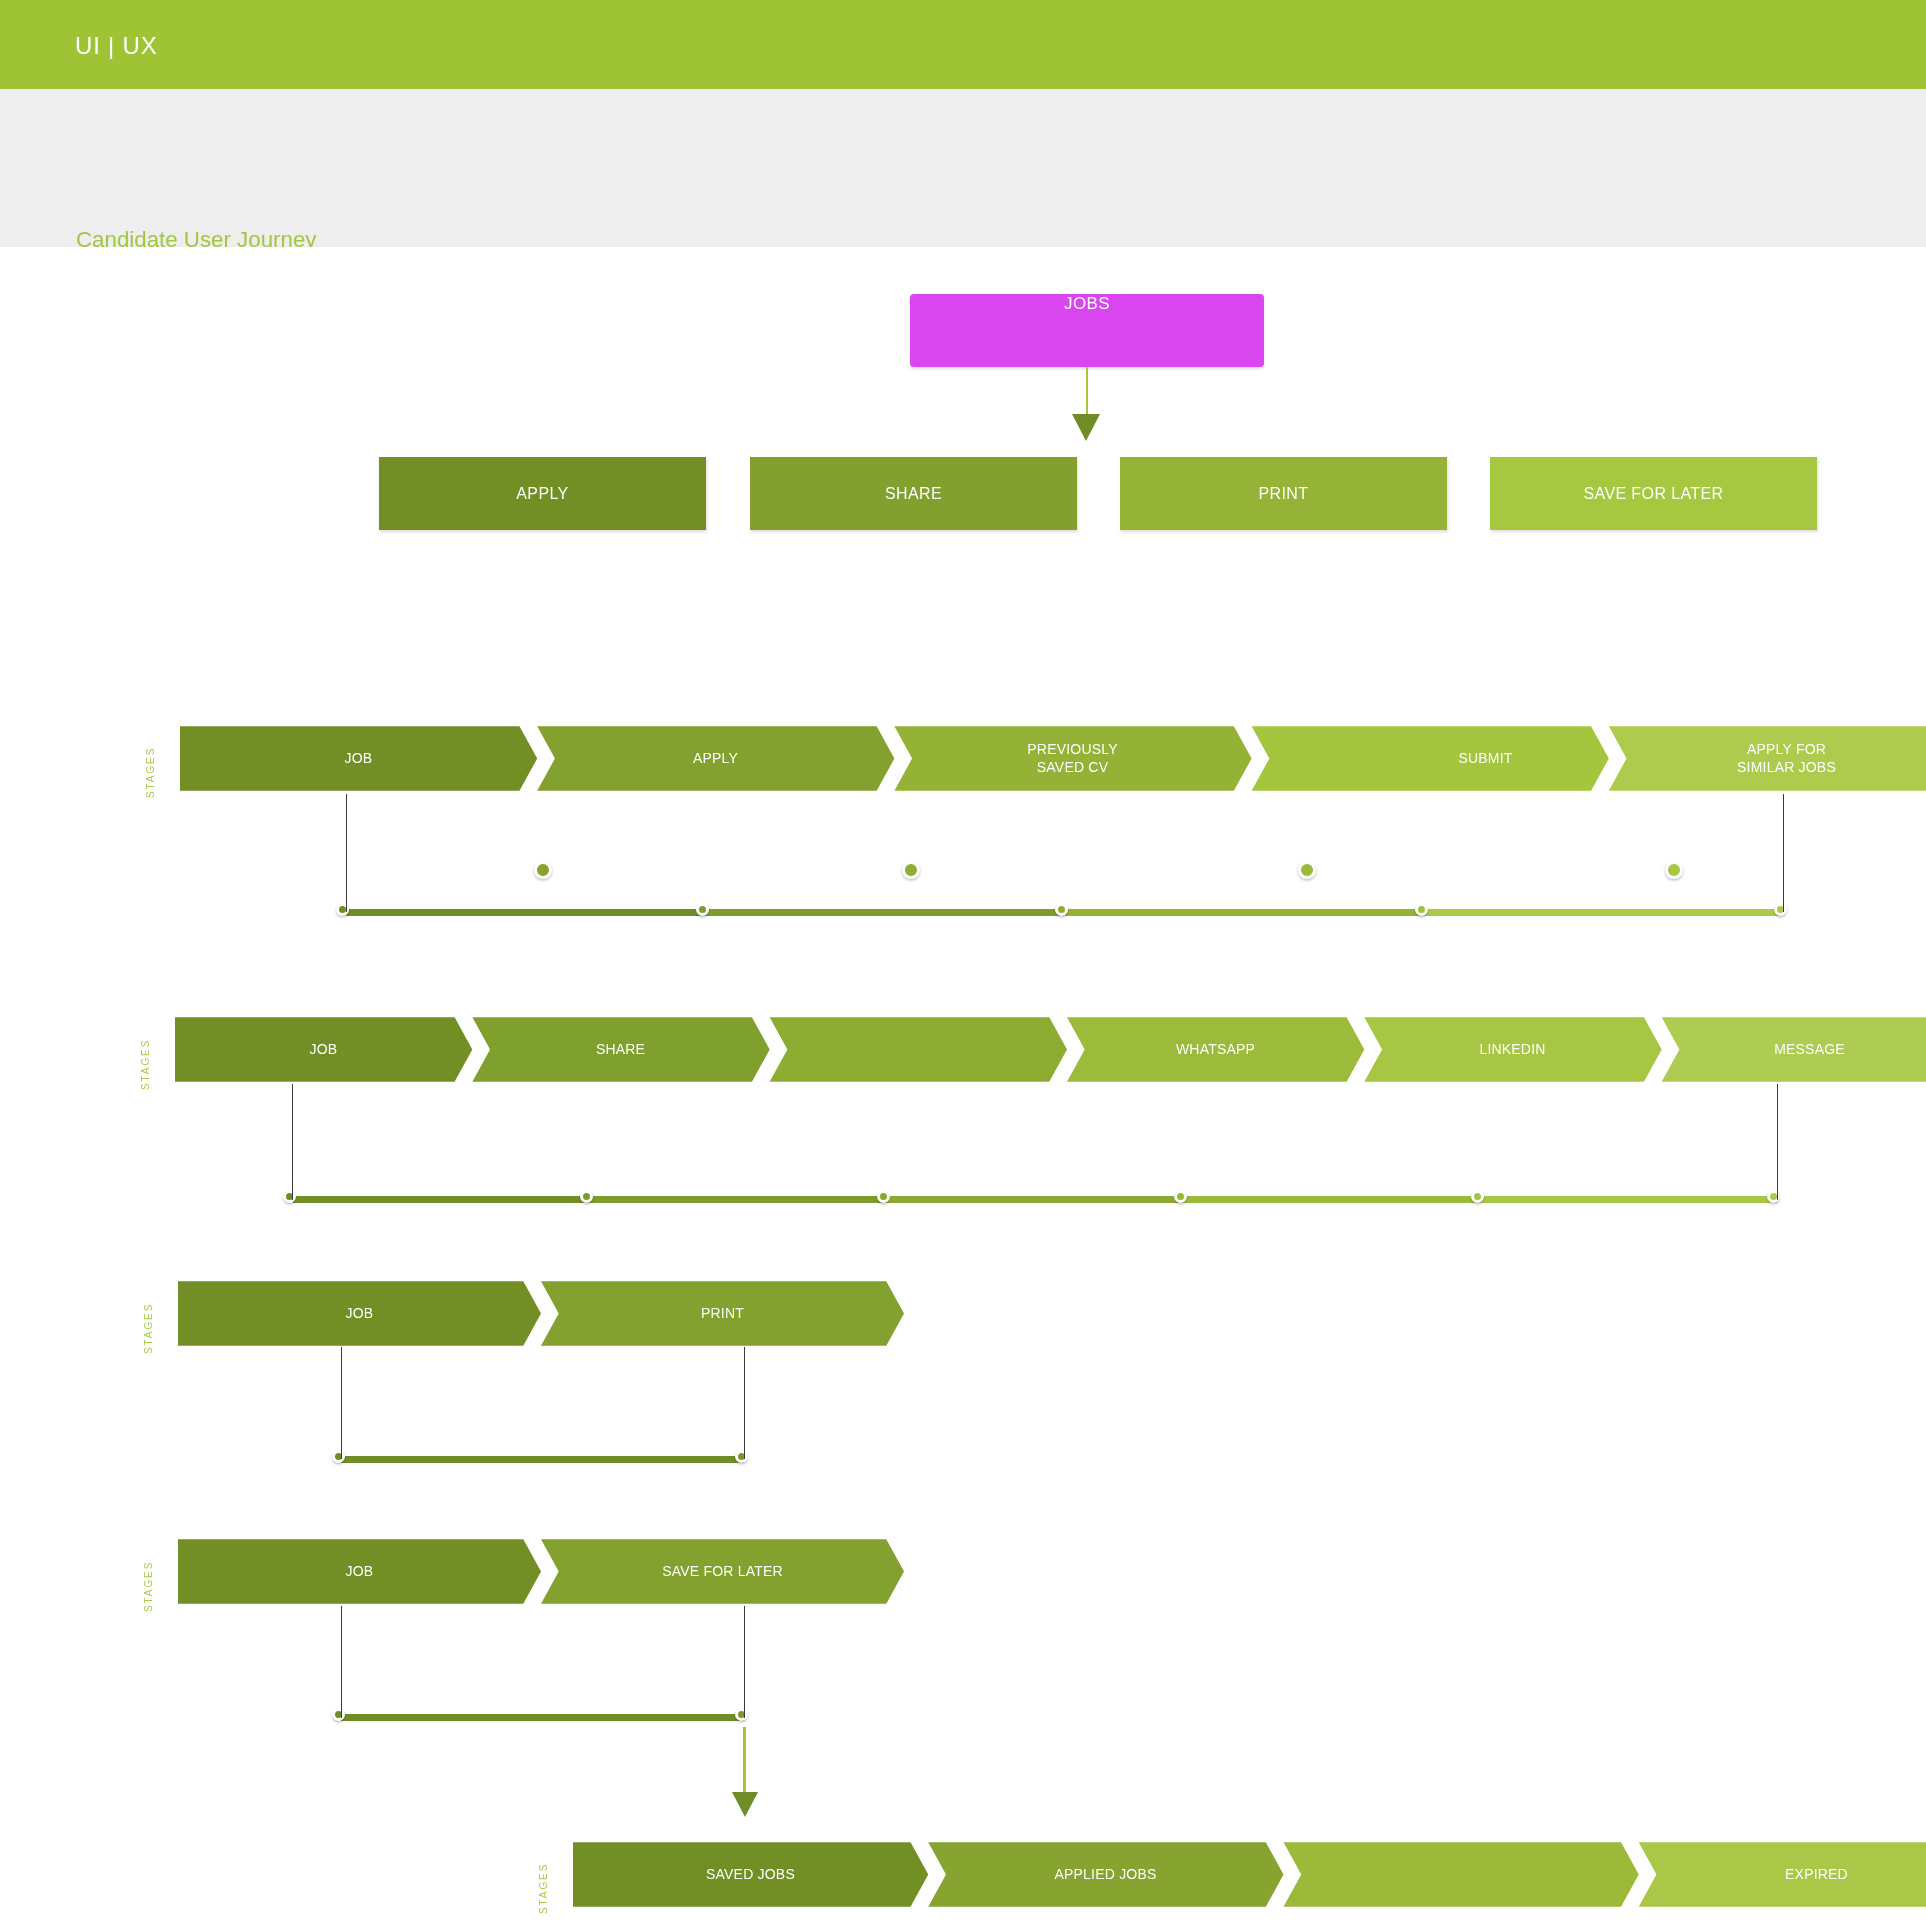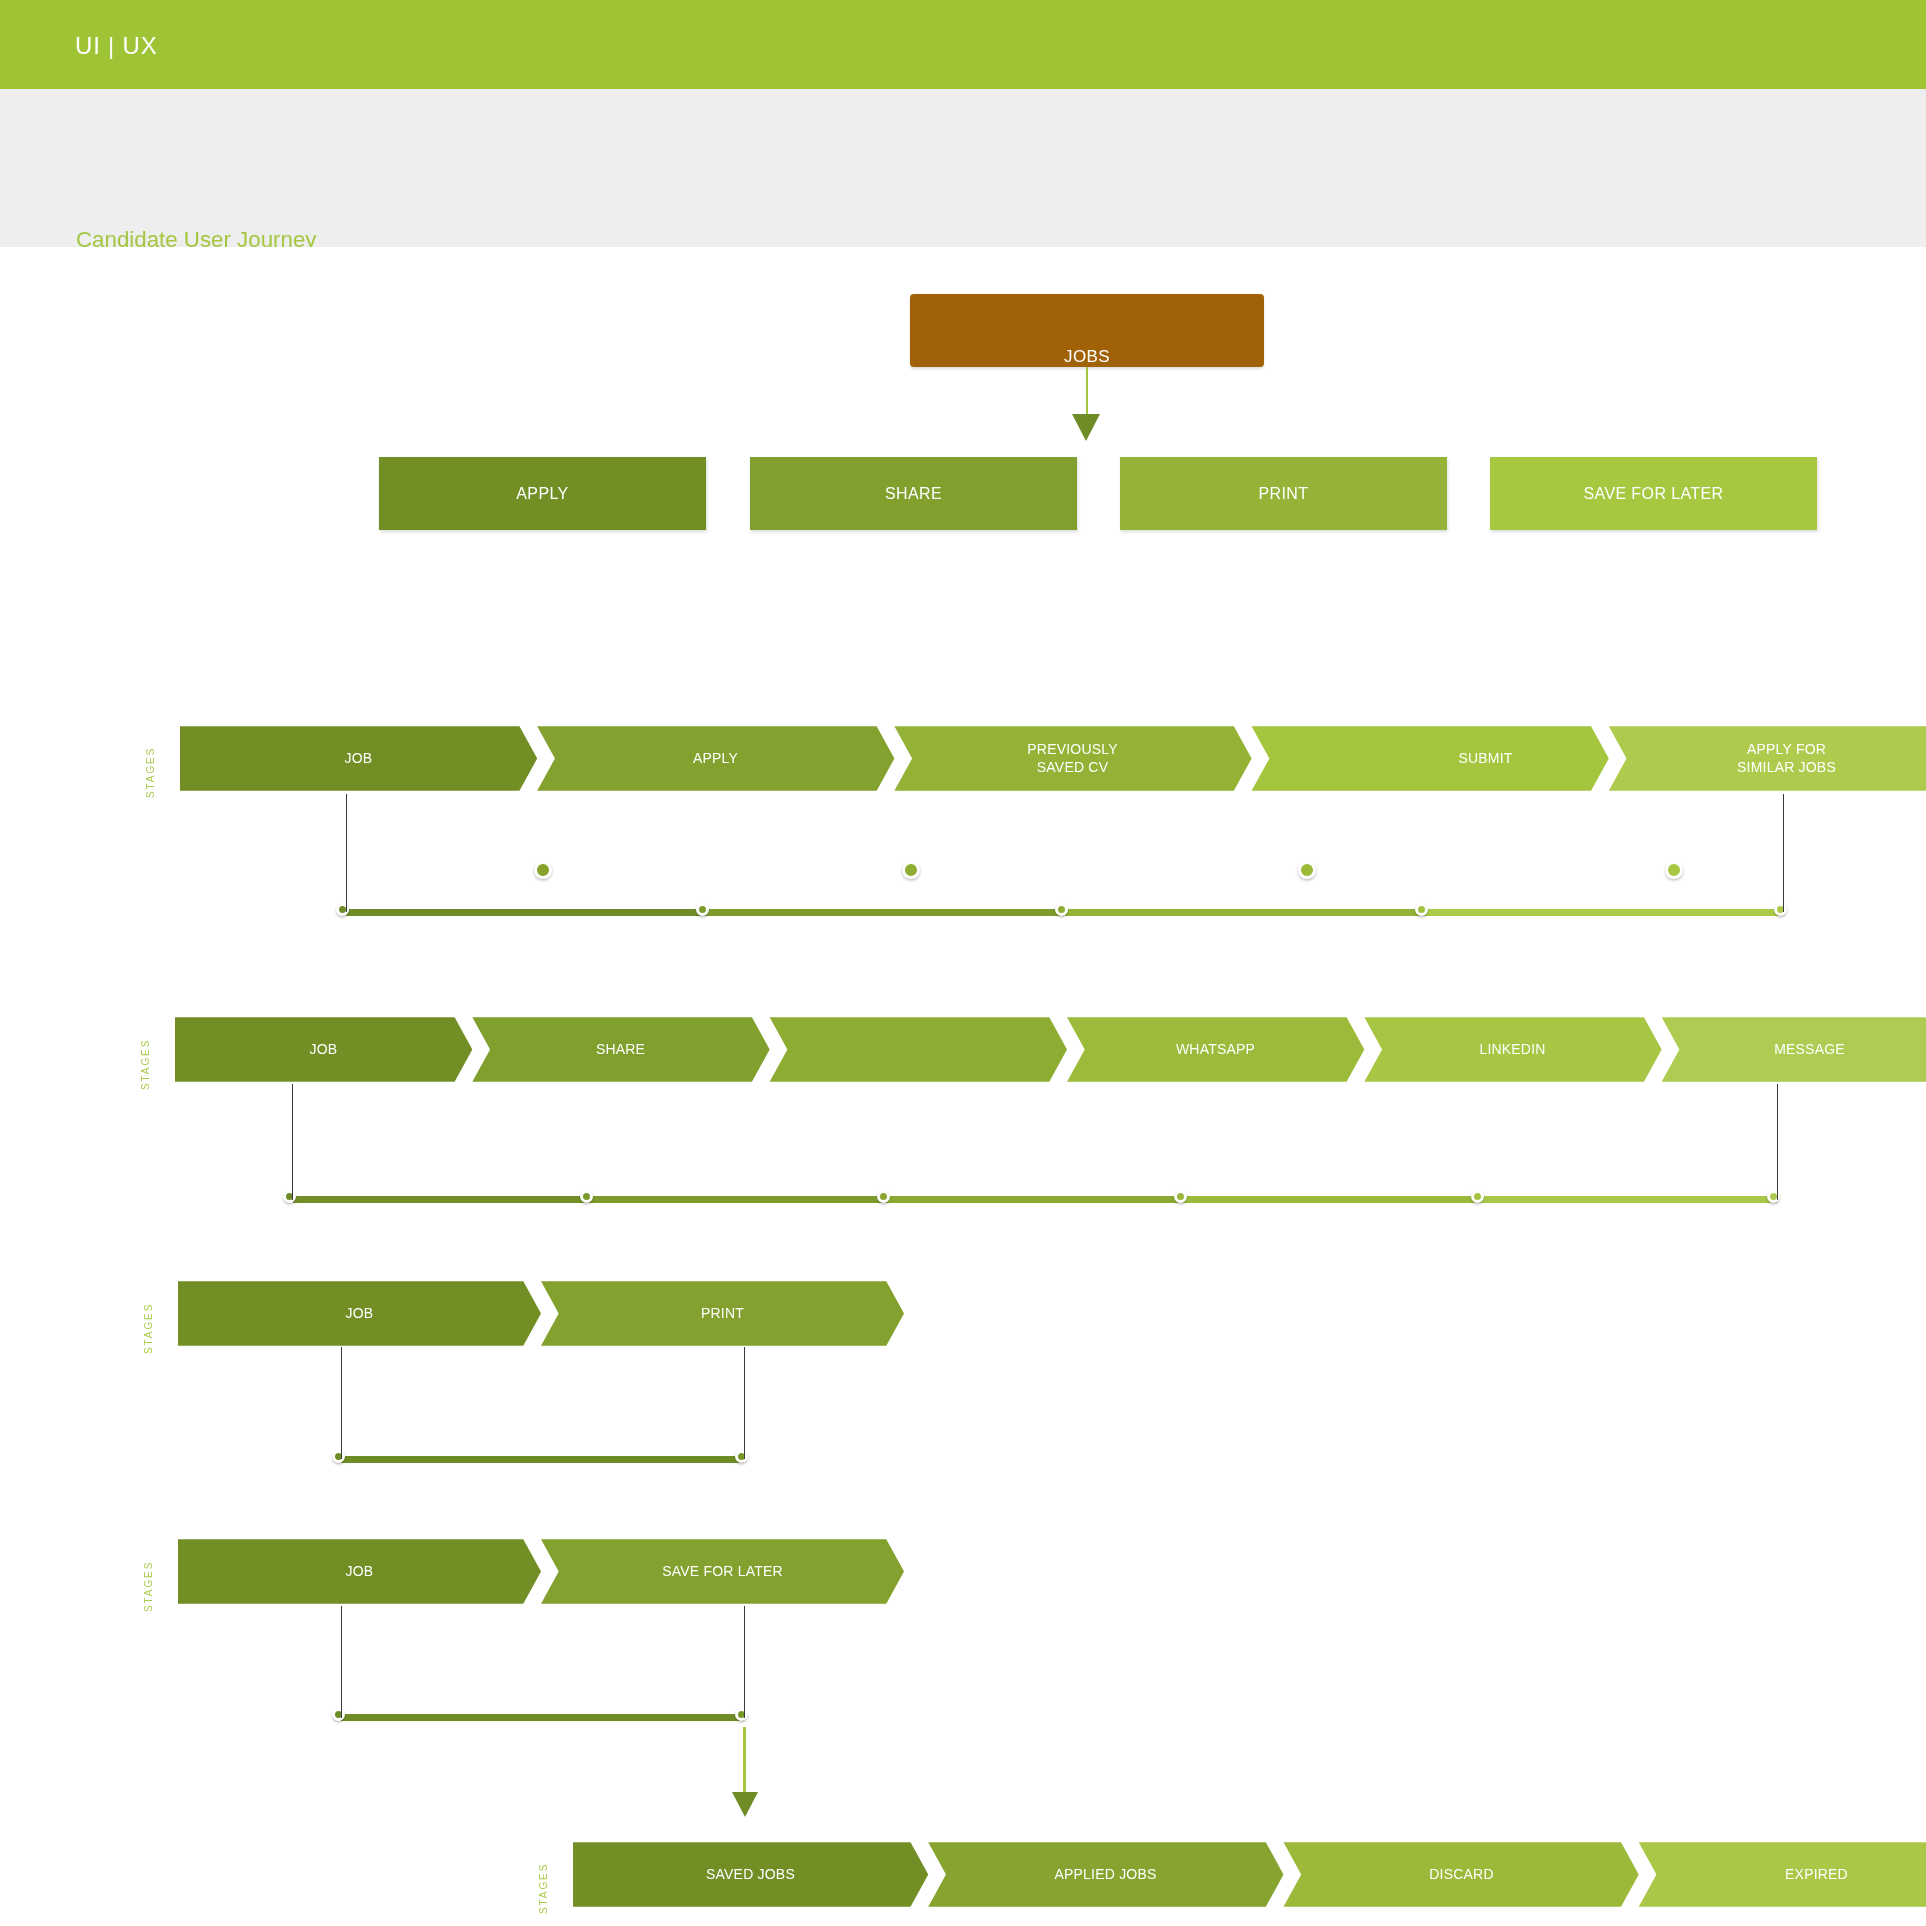--- a/index.html
+++ b/index.html
@@ -48,23 +48,23 @@
     position: absolute; left: 0; top: 247px;
     width: 2096px; height: 2173px;
     background: #ffffff;
   }
 
   
   .jobs-box {
     position: absolute;
     left: 910px; top: 47px;
     width: 354px; height: 73px;
-    background: #a16207;
+    background: #d946ef;
     border-radius: 3.9px;
-    display: flex; align-items: flex-end; justify-content: center;
+    display: flex; align-items: flex-start; justify-content: center;
     box-shadow: 0 1.5px 2.7px rgba(0,0,0,0.13);
   }
   .jobs-box span {
     color: #ffffff; font-size: 17px; letter-spacing: 0.4px;
   }
 
   .root-stem {
     position: absolute;
     left: 1086px; top: 120px;
     width: 2.3px; height: 50px;
@@ -311,22 +311,19 @@
         <polygon points="922.5,0 1799,0 1845,84 1799,168 922.5,168 968.5,84" fill="#87A431"></polygon>
         <polygon points="1845,0 2721.5,0 2767.5,84 2721.5,168 1845,168 1891,84" fill="#9CB93A"></polygon>
         <polygon points="2767.5,0 3644,0 3690,84 3644,168 2767.5,168 2813.5,84" fill="#AAC747"></polygon>
       </svg>
       <div class="chev" style="left: 0px; width: 355px; justify-content: center;">
         <span>SAVED JOBS</span>
       </div>
       <div class="chev" style="left: 355px; width: 355px;">
         <span>APPLIED JOBS</span>
       </div>
-      <div class="chev" style="left: 711px; width: 355px;">
-        <span>DISCARD</span>
-      </div>
       <div class="chev" style="left: 1066px; width: 355px;">
         <span>EXPIRED</span>
       </div>
     </div>
     <div class="stages-label" style="left: 538px; top: 1586px; height: 81px;">STAGES</div>
   </div>
 
 
 </body></html>

